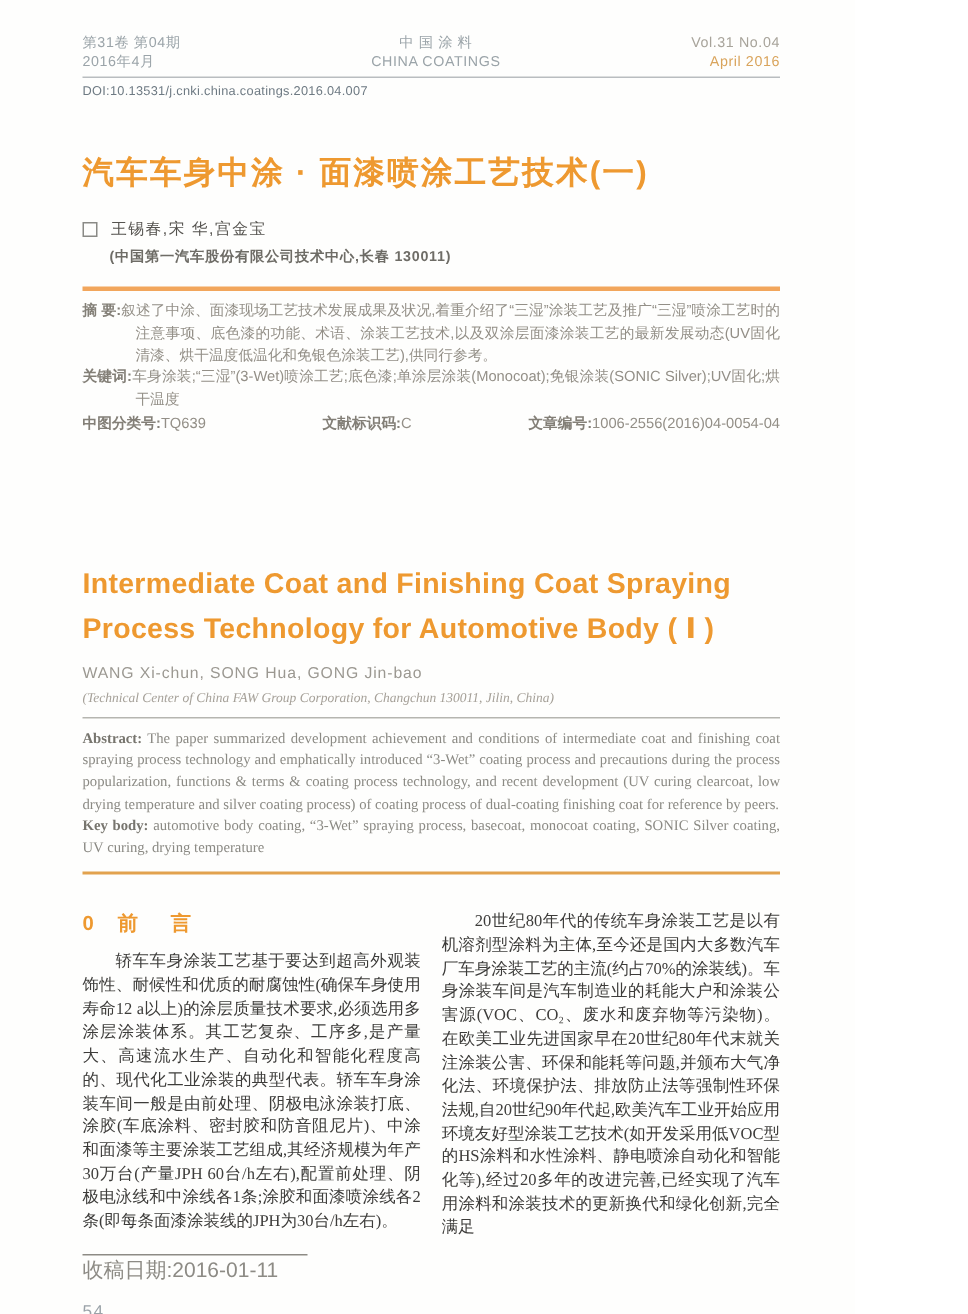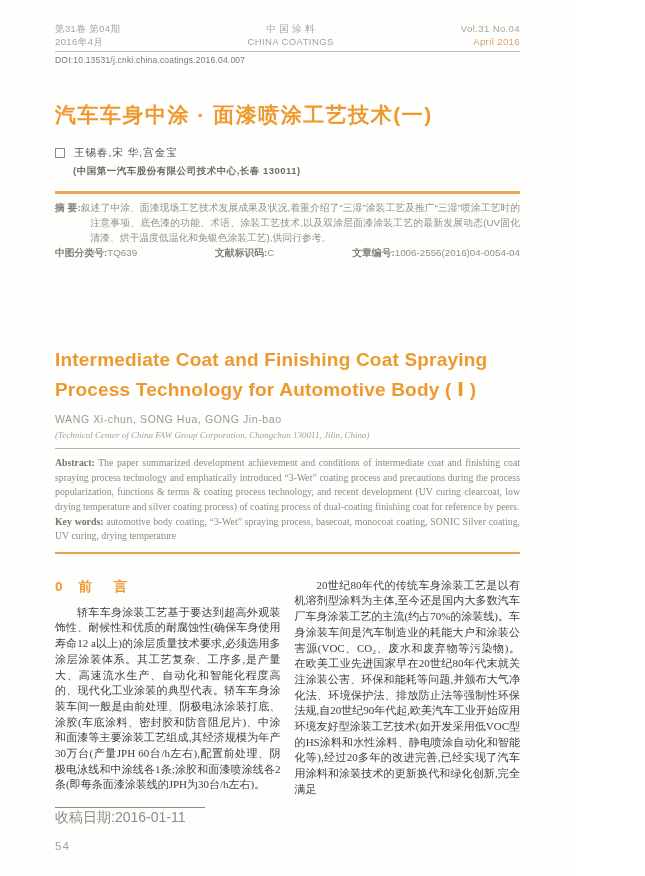--- a/index.html
+++ b/index.html
@@ -100,34 +100,35 @@
   <h1 class="title-cn">汽车车身中涂 · 面漆喷涂工艺技术(一)</h1>
 
   <div class="authors-row">
     <span class="author-marker"></span>
     <span>王锡春,宋  华,宫金宝</span>
   </div>
   <div class="affil-cn">(中国第一汽车股份有限公司技术中心,长春  130011)</div>
 
   <div class="abstract-box">
     <p class="hang"><b>摘  要:</b><span>叙述了中涂、面漆现场工艺技术发展成果及状况,着重介绍了“三湿”涂装工艺及推广“三湿”喷涂工艺时的注意事项、底色漆的功能、术语、涂装工艺技术,以及双涂层面漆涂装工艺的最新发展动态(UV固化清漆、烘干温度低温化和免银色涂装工艺),供同行参考。</span></p>
+    <p class="hang"><b>关键词:</b><span>车身涂装;“三湿”(3-Wet)喷涂工艺;底色漆;单涂层涂装(Monocoat);免银涂装(SONIC Silver);UV固化;烘干温度</span></p>
     <div class="clc-row">
       <span><b>中图分类号:</b><span>TQ639</span></span>
       <span><b>文献标识码:</b><span>C</span></span>
       <span><b>文章编号:</b><span>1006-2556(2016)04-0054-04</span></span>
     </div>
   </div>
 
   <h2 class="title-en">Intermediate Coat and Finishing Coat Spraying Process Technology for Automotive Body ( Ⅰ )</h2>
   <div class="authors-en">WANG Xi-chun, SONG Hua, GONG Jin-bao</div>
   <div class="affil-en">(Technical Center of China FAW Group Corporation, Changchun 130011, Jilin, China)</div>
 
   <div class="abstract-en">
     <p><b>Abstract:</b><span> The paper summarized development achievement and conditions of intermediate coat and finishing coat spraying process technology and emphatically introduced “3-Wet” coating process and precautions during the process popularization, functions &amp; terms &amp; coating process technology, and recent development (UV curing clearcoat, low drying temperature and silver coating process) of coating process of dual-coating finishing coat for reference by peers.</span></p>
-    <p><b>Key words:</b><span> automotive body coating, “3-Wet” spraying process, basecoat, monocoat coating, SONIC Silver coating, UV curing, drying temperature</span></p>
+    <p><b>Key body:</b><span> automotive body coating, “3-Wet” spraying process, basecoat, monocoat coating, SONIC Silver coating, UV curing, drying temperature</span></p>
   </div>
 
   <div class="body-cols">
     <div class="col">
       <h3 class="sec"><span class="sec-num">0</span><span class="sec-t">前 言</span></h3>
       <p class="cn">轿车车身涂装工艺基于要达到超高外观装饰性、耐候性和优质的耐腐蚀性(确保车身使用寿命12 a以上)的涂层质量技术要求,必须选用多涂层涂装体系。其工艺复杂、工序多,是产量大、高速流水生产、自动化和智能化程度高的、现代化工业涂装的典型代表。轿车车身涂装车间一般是由前处理、阴极电泳涂装打底、涂胶(车底涂料、密封胶和防音阻尼片)、中涂和面漆等主要涂装工艺组成,其经济规模为年产30万台(产量JPH 60台/h左右),配置前处理、阴极电泳线和中涂线各1条;涂胶和面漆喷涂线各2条(即每条面漆涂装线的JPH为30台/h左右)。</p>
     </div>
     <div class="col">
       <p class="cn">20世纪80年代的传统车身涂装工艺是以有机溶剂型涂料为主体,至今还是国内大多数汽车厂车身涂装工艺的主流(约占70%的涂装线)。车身涂装车间是汽车制造业的耗能大户和涂装公害源(VOC、CO₂、废水和废弃物等污染物)。在欧美工业先进国家早在20世纪80年代末就关注涂装公害、环保和能耗等问题,并颁布大气净化法、环境保护法、排放防止法等强制性环保法规,自20世纪90年代起,欧美汽车工业开始应用环境友好型涂装工艺技术(如开发采用低VOC型的HS涂料和水性涂料、静电喷涂自动化和智能化等),经过20多年的改进完善,已经实现了汽车用涂料和涂装技术的更新换代和绿化创新,完全满足</p>
     </div>

